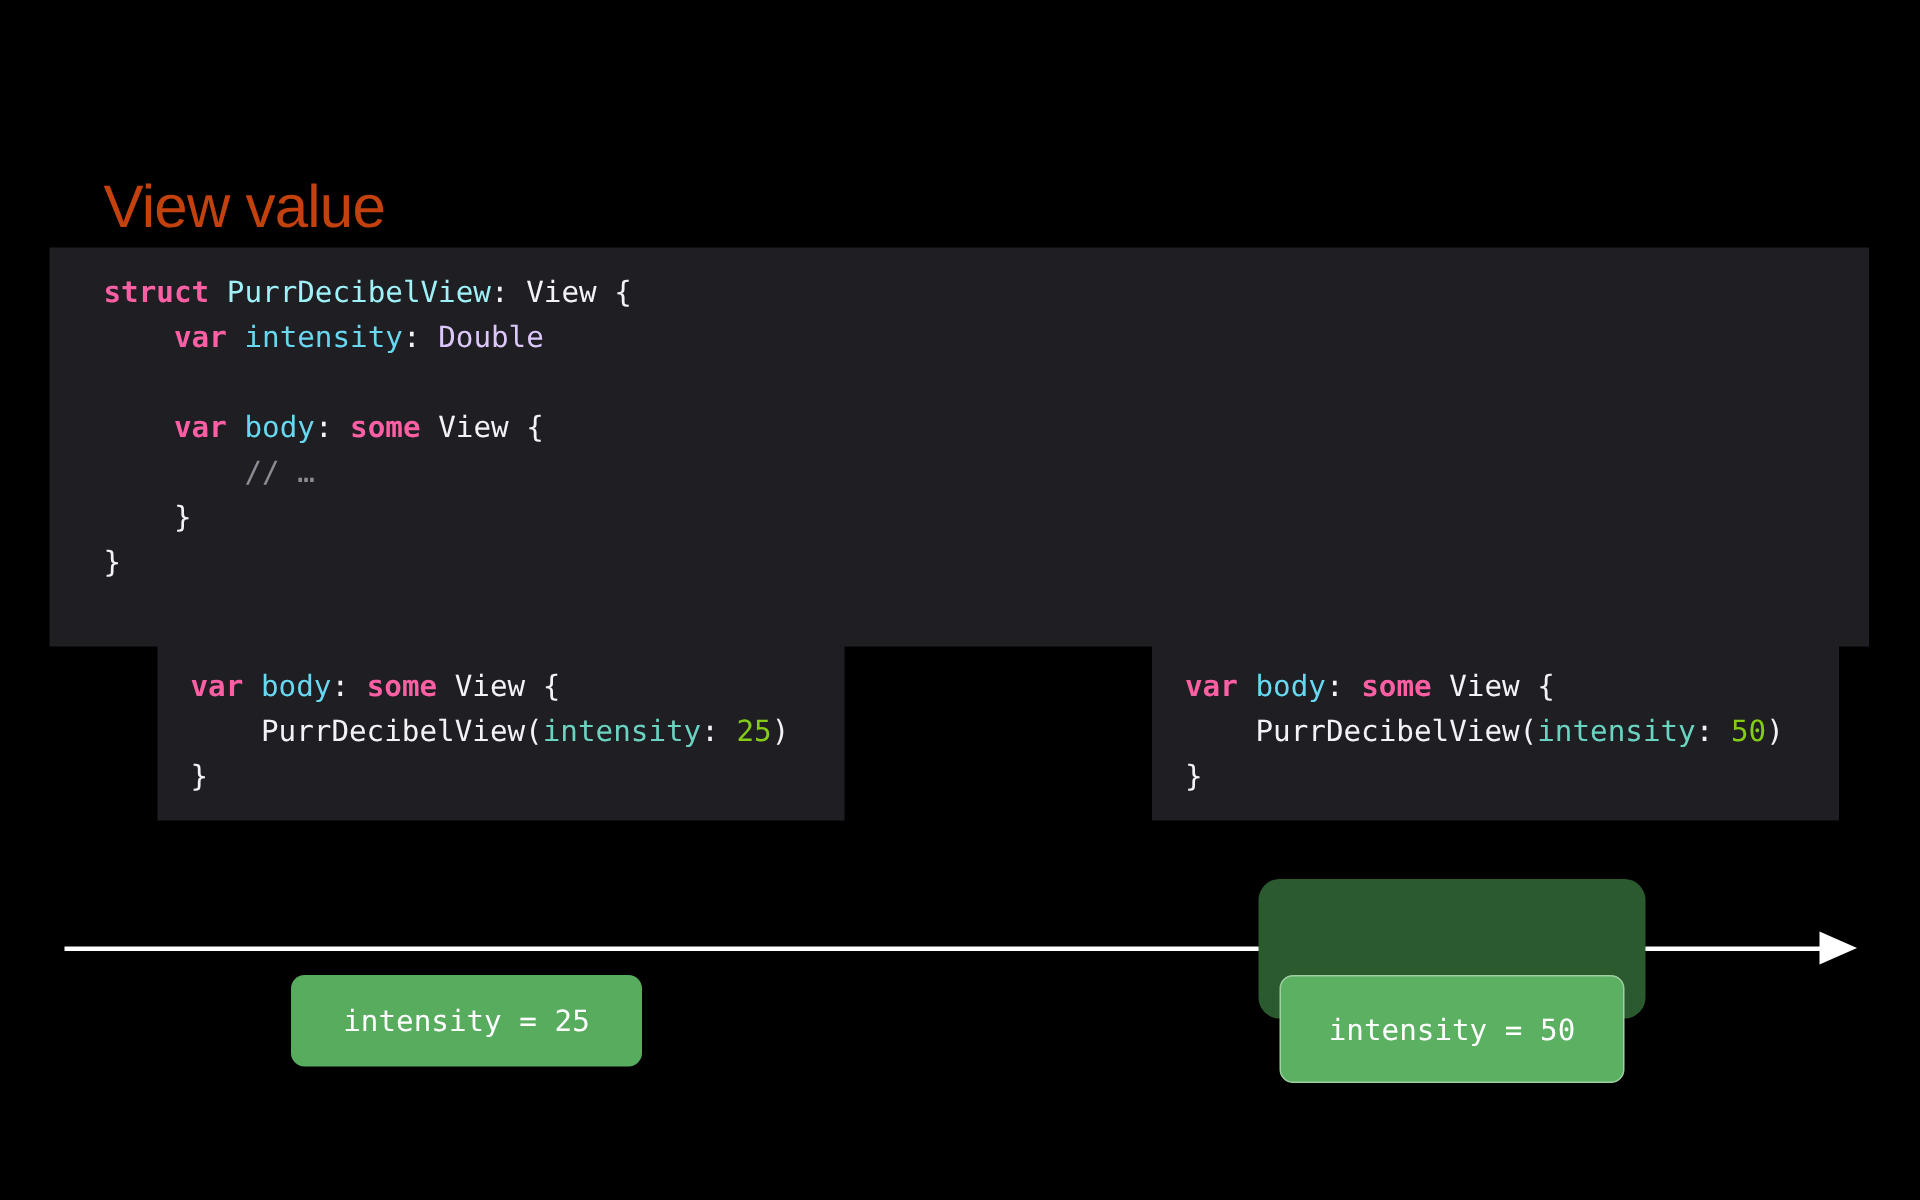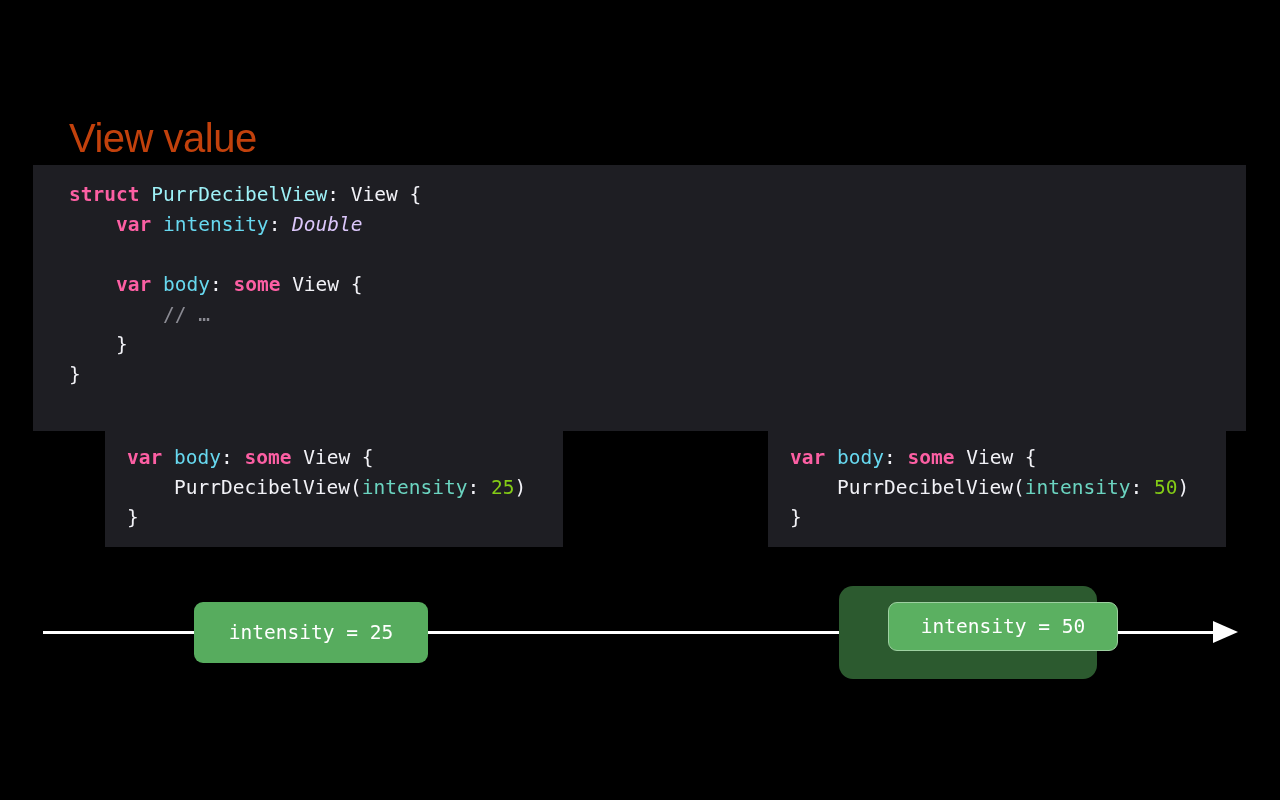--- a/index.html
+++ b/index.html
@@ -77,21 +77,21 @@
   .code-sub .code-line { position: absolute; left: 22px; }
   .code-sub .code-line:nth-child(1) { top: 30px; }
   .code-sub .code-line:nth-child(2) { top: 60px; }
   .code-sub .code-line:nth-child(3) { top: 90px; }
 
   
   .tok-kw    { color: #fc5fa3; font-weight: bold; }
   .tok-type  { color: #9ef1f7; }
   .tok-plain { color: #f2f2f7; }
   .tok-prop  { color: #67d8ef; }
-  .tok-val   { color: #dcc7fb; font-style: italic; }
+  .tok-val   { color: #dcc7fb; }
   .tok-com   { color: #8b8b93; }
   .tok-arg   { color: #6bd4c0; }
   .tok-num   { color: #84cc16; }
 
   
   #timeline-line {
     position: absolute;
     left: 43px;
     top: 631px;
     width: 1182px;
@@ -110,42 +110,43 @@
 
   .badge {
     position: absolute;
     display: flex;
     align-items: center;
     justify-content: center;
     font-family: "DejaVu Sans Mono", "Liberation Mono", monospace;
     font-size: 19.5px;
     color: #ffffff;
     border-radius: 9px;
+    margin-top: 48px;
   }
   #badge-left {
     left: 194px;
     top: 602px;
     width: 234px;
     height: 61px;
     background: #57ac5e;
   }
   #badge-right-halo {
     position: absolute;
     left: 839px;
     top: 586px;
     width: 258px;
     height: 93px;
     background: #2c5a2f;
     border-radius: 14px;
   }
   #badge-right {
-    left: 888px;
+    left: 853px;
     top: 602px;
     width: 230px;
-    height: 49px;
+    height: 72px;
     background: #5bb061;
     border: 1px solid #9ed0a1;
     box-sizing: border-box;
   }
 
   
   #player-bar {
     position: absolute;
     left: 0;
     top: 725px;

